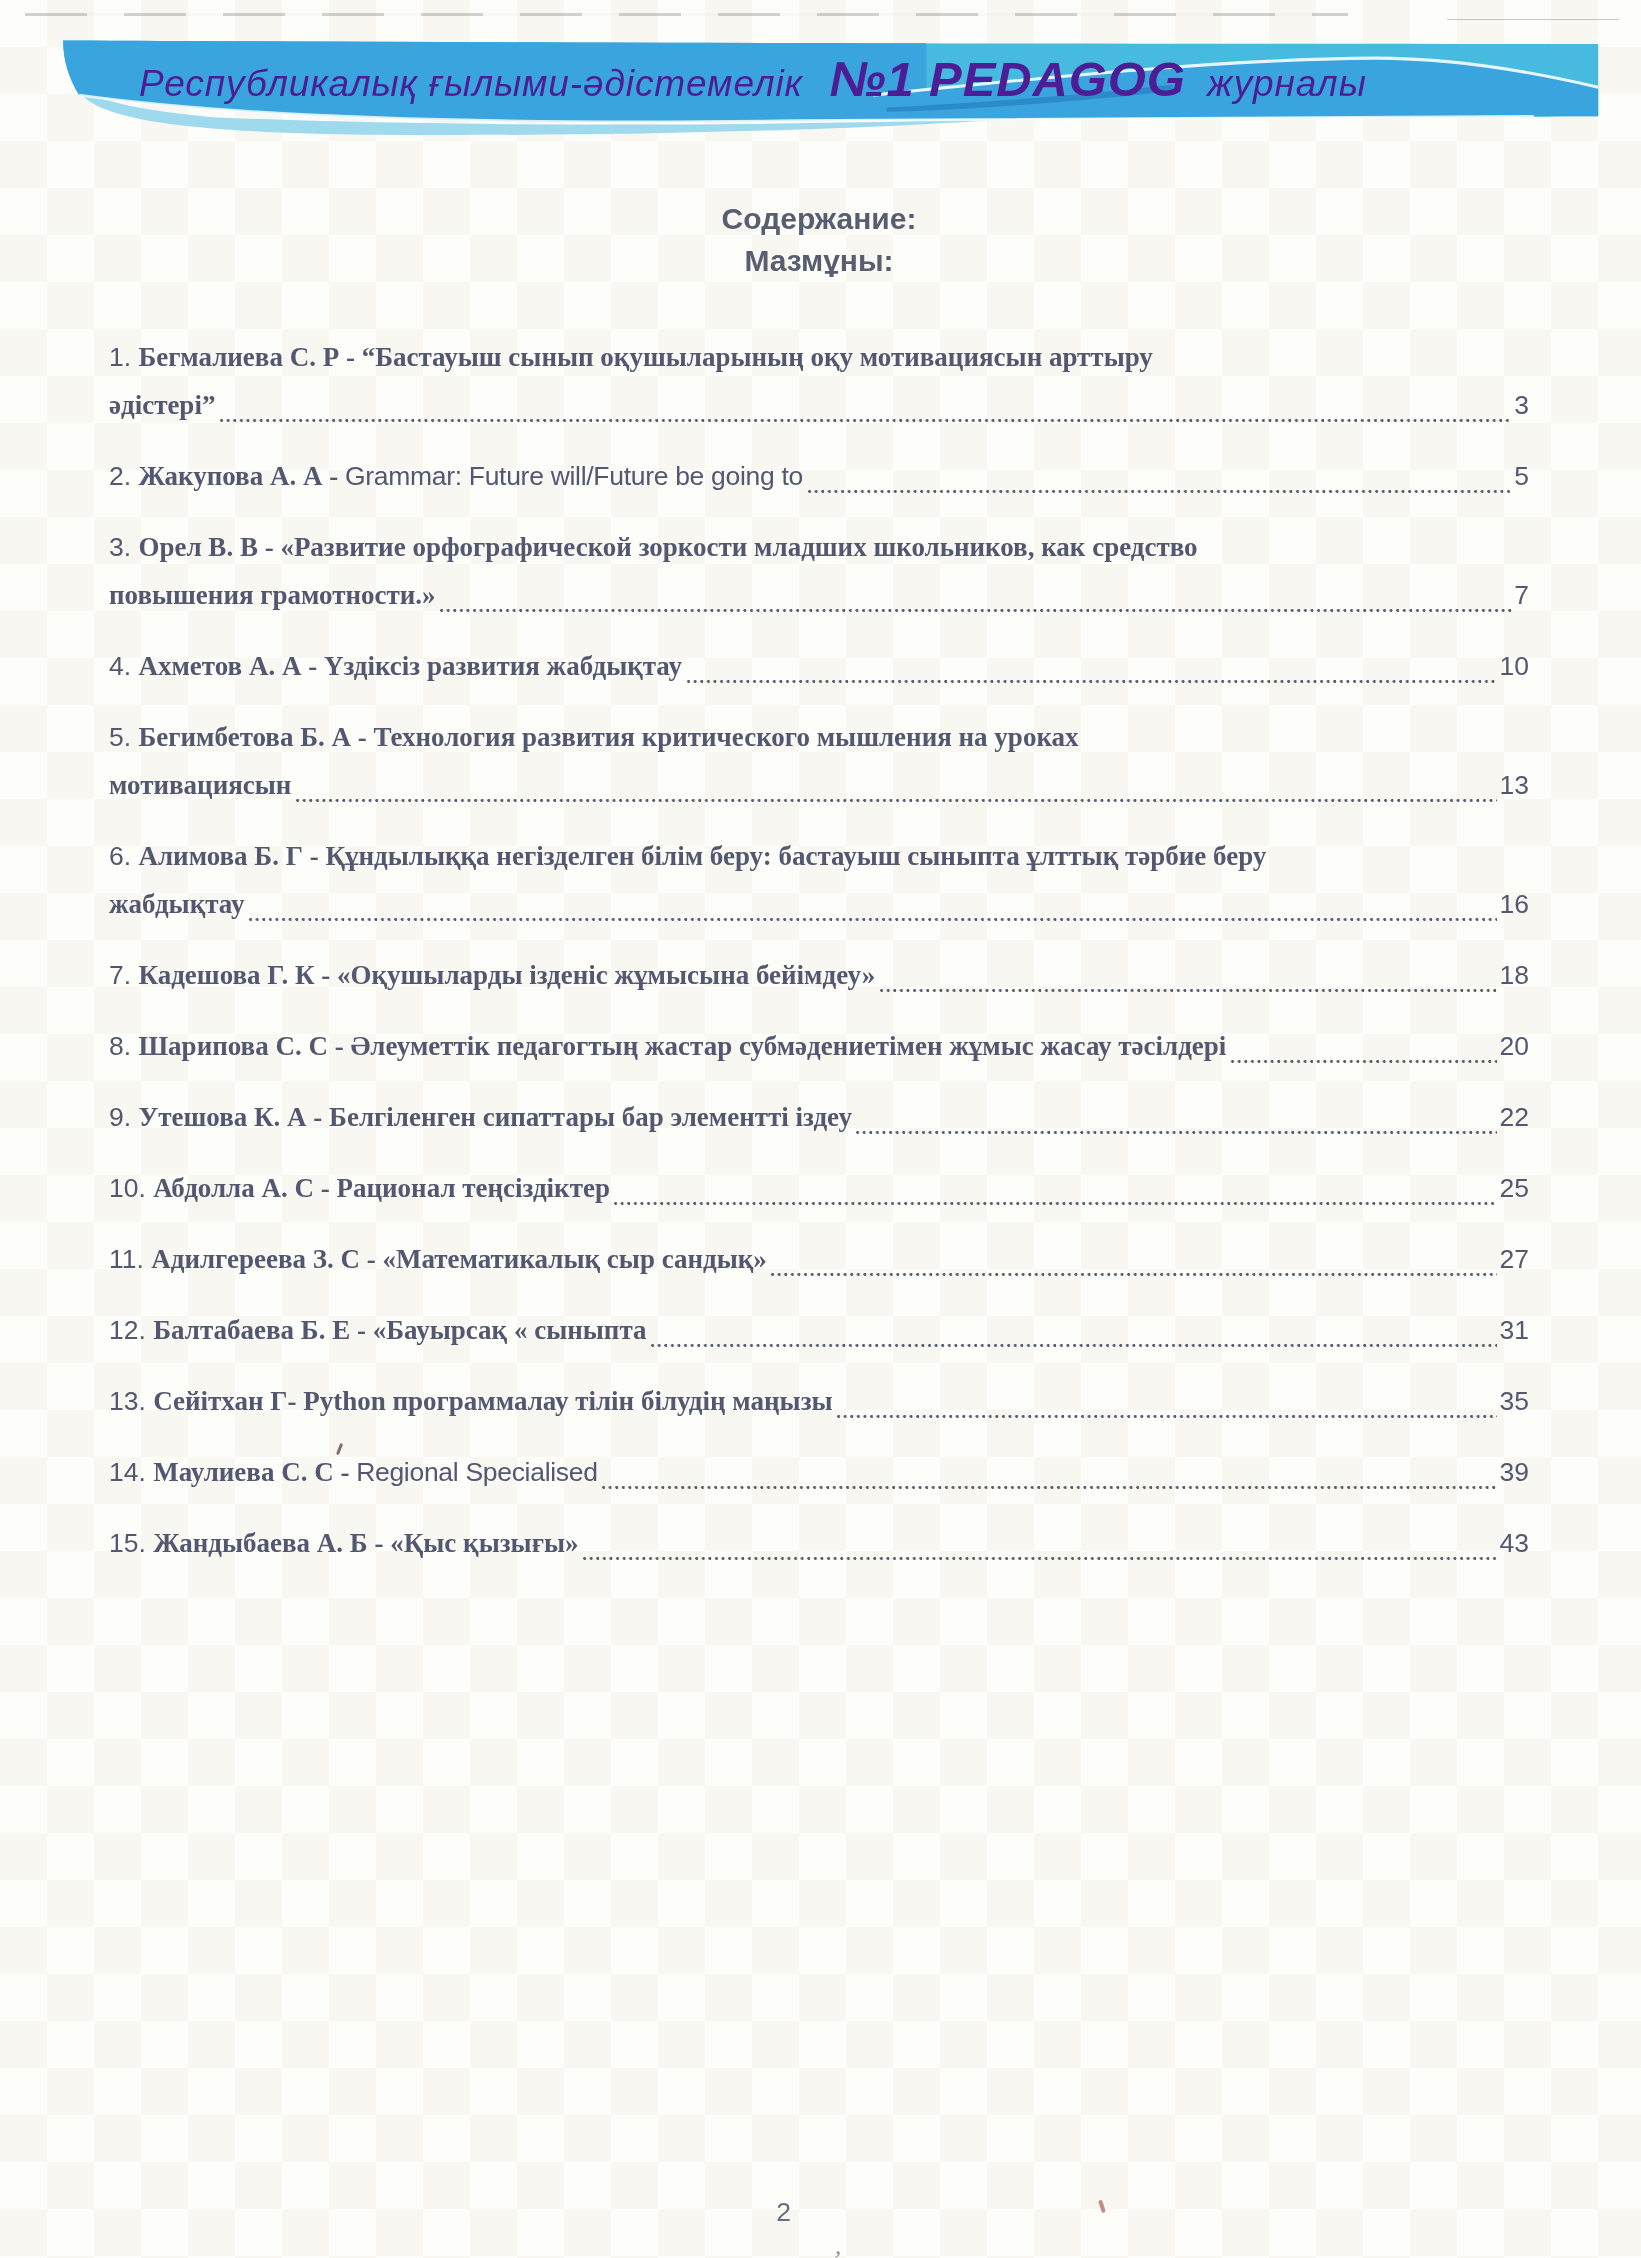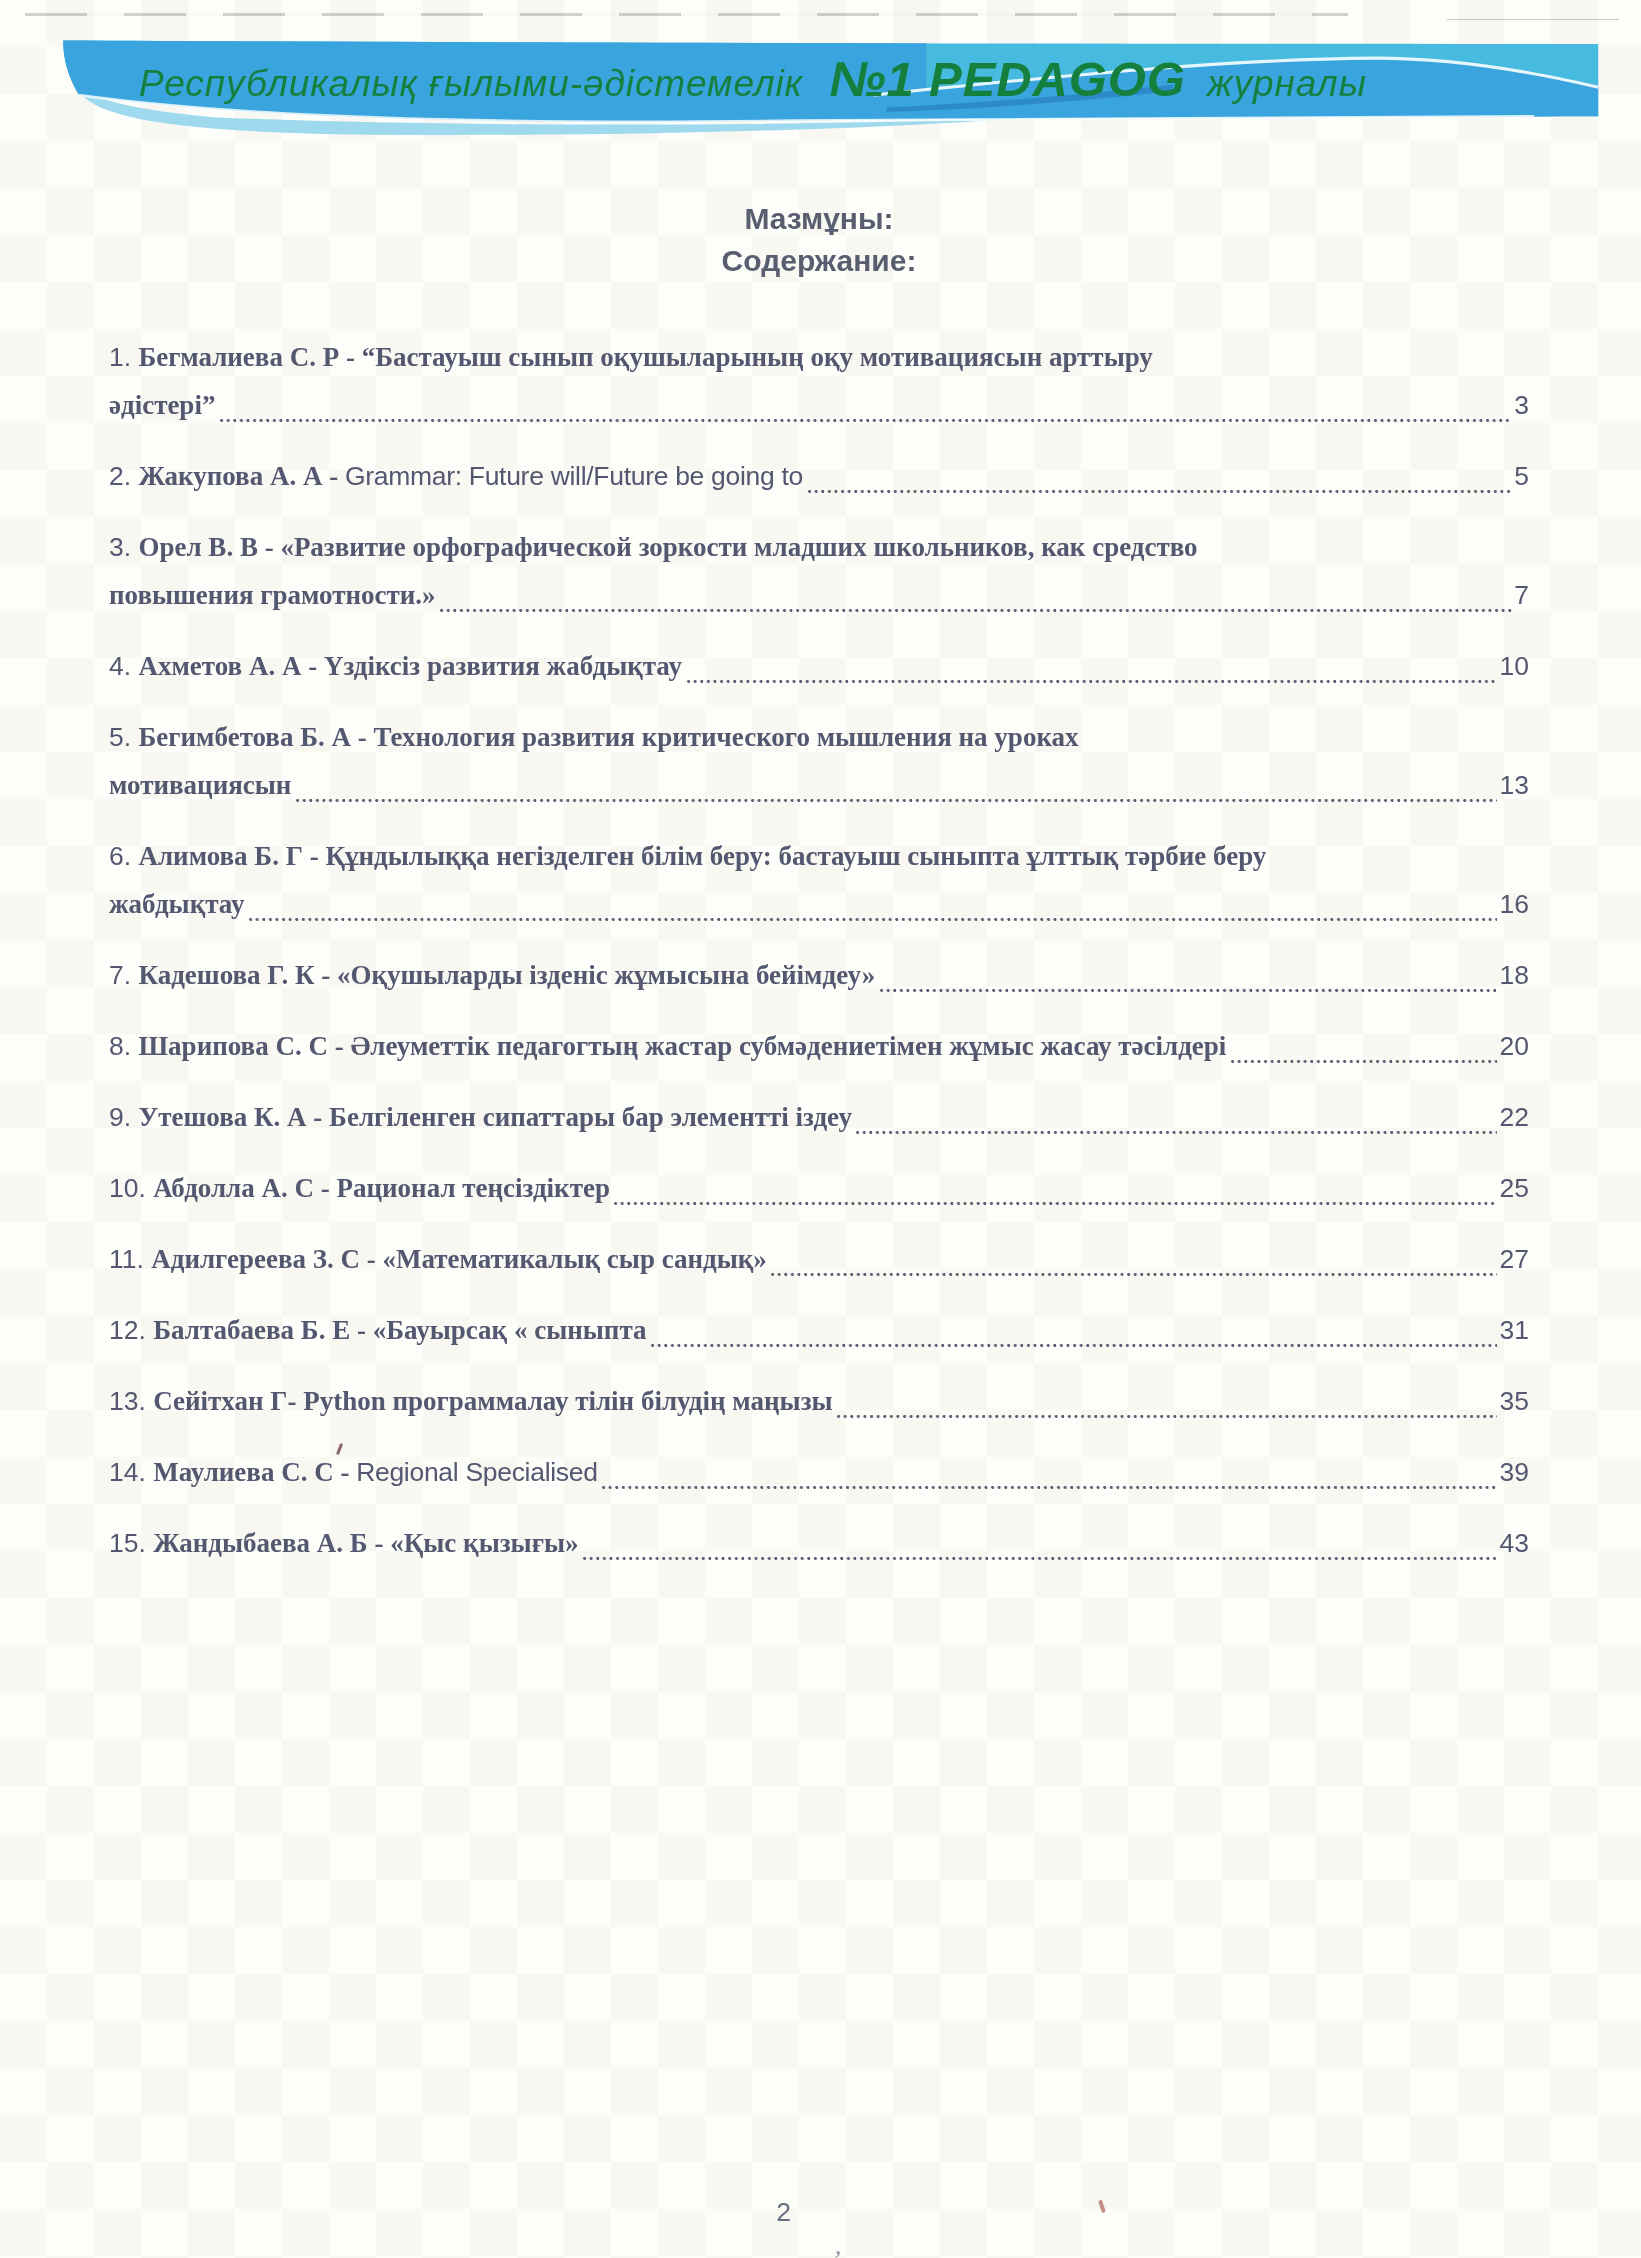--- a/index.html
+++ b/index.html
@@ -19,21 +19,21 @@
     position:absolute; left:25px; top:13.2px; width:1323px; height:2.6px; opacity:.55;
     background: repeating-linear-gradient(90deg, rgba(105,105,102,.55) 0 62px, rgba(105,105,102,.06) 62px 99px);
   }
   .scan-line-top2 { position:absolute; left:1447px; top:18.5px; width:172px; height:1.8px; background:rgba(118,118,115,.4); }
 
   
   .banner { position:absolute; left:0; top:0; width:1642px; height:155px; }
   .banner svg { position:absolute; left:0; top:0; }
   .banner-text {
     position:absolute; left:139px; top:51px; white-space:nowrap;
-    font-family:"Liberation Sans", sans-serif; font-style:italic; color:#15803d;
+    font-family:"Liberation Sans", sans-serif; font-style:italic; color:#4c1d95;
   }
   .banner-text .reg  { font-size:37px; font-weight:400; letter-spacing:0.9px; }
   .banner-text .bold { font-size:49px; font-weight:700; margin-left:26.5px; letter-spacing:0.9px; }
   .banner-text .suf  { font-size:37px; font-weight:400; margin-left:21px; letter-spacing:0.9px; }
 
   
   .toc-title {
     position:absolute; left:109px; top:198px; width:1420px; text-align:center;
     font-family:"Liberation Sans", sans-serif; font-weight:700; font-size:30px;
     line-height:42px; color:#585d70;
@@ -80,22 +80,22 @@
       <path d="M 990 108 C 1200 86, 1400 67, 1560 66 C 1655 66, 1745 83, 1813 99" fill="none" stroke="#eefafd" stroke-width="3.5" opacity="0.95"></path>
       <path d="M 88 108 C 300 137, 600 141, 900 137 C 1100 134, 1400 133, 1740 132" fill="none" stroke="#f3fbfd" stroke-width="3" opacity="0.85"></path>
       <path d="M 1005 122 C 1100 118, 1250 106, 1330 96 L 1330 103 C 1250 113, 1100 125, 1005 127 Z" opacity="0.85" fill="#2a86c8"></path>
     </svg>
     <div class="banner-text">
       <span class="reg">Республикалық ғылыми-әдістемелік</span><span class="bold">№1 PEDAGOG</span><span class="suf">журналы</span>
     </div>
   </div>
 
   <div class="toc-title">
+    <div>Содержание:</div>
     <div>Мазмұны:</div>
-    <div>Содержание:</div>
   </div>
 
   <div class="toc" id="toc-list">
       <div class="entry">
         <div class="line">
           <span class="txt"><span class="seg-num">1. </span><span class="seg-b">Бегмалиева С. Р - “Бастауыш сынып оқушыларының оқу мотивациясын арттыру</span></span>
         </div>
         <div class="line">
           <span class="txt"><span class="seg-b">әдістері”</span></span>
           <span class="dots"></span>

